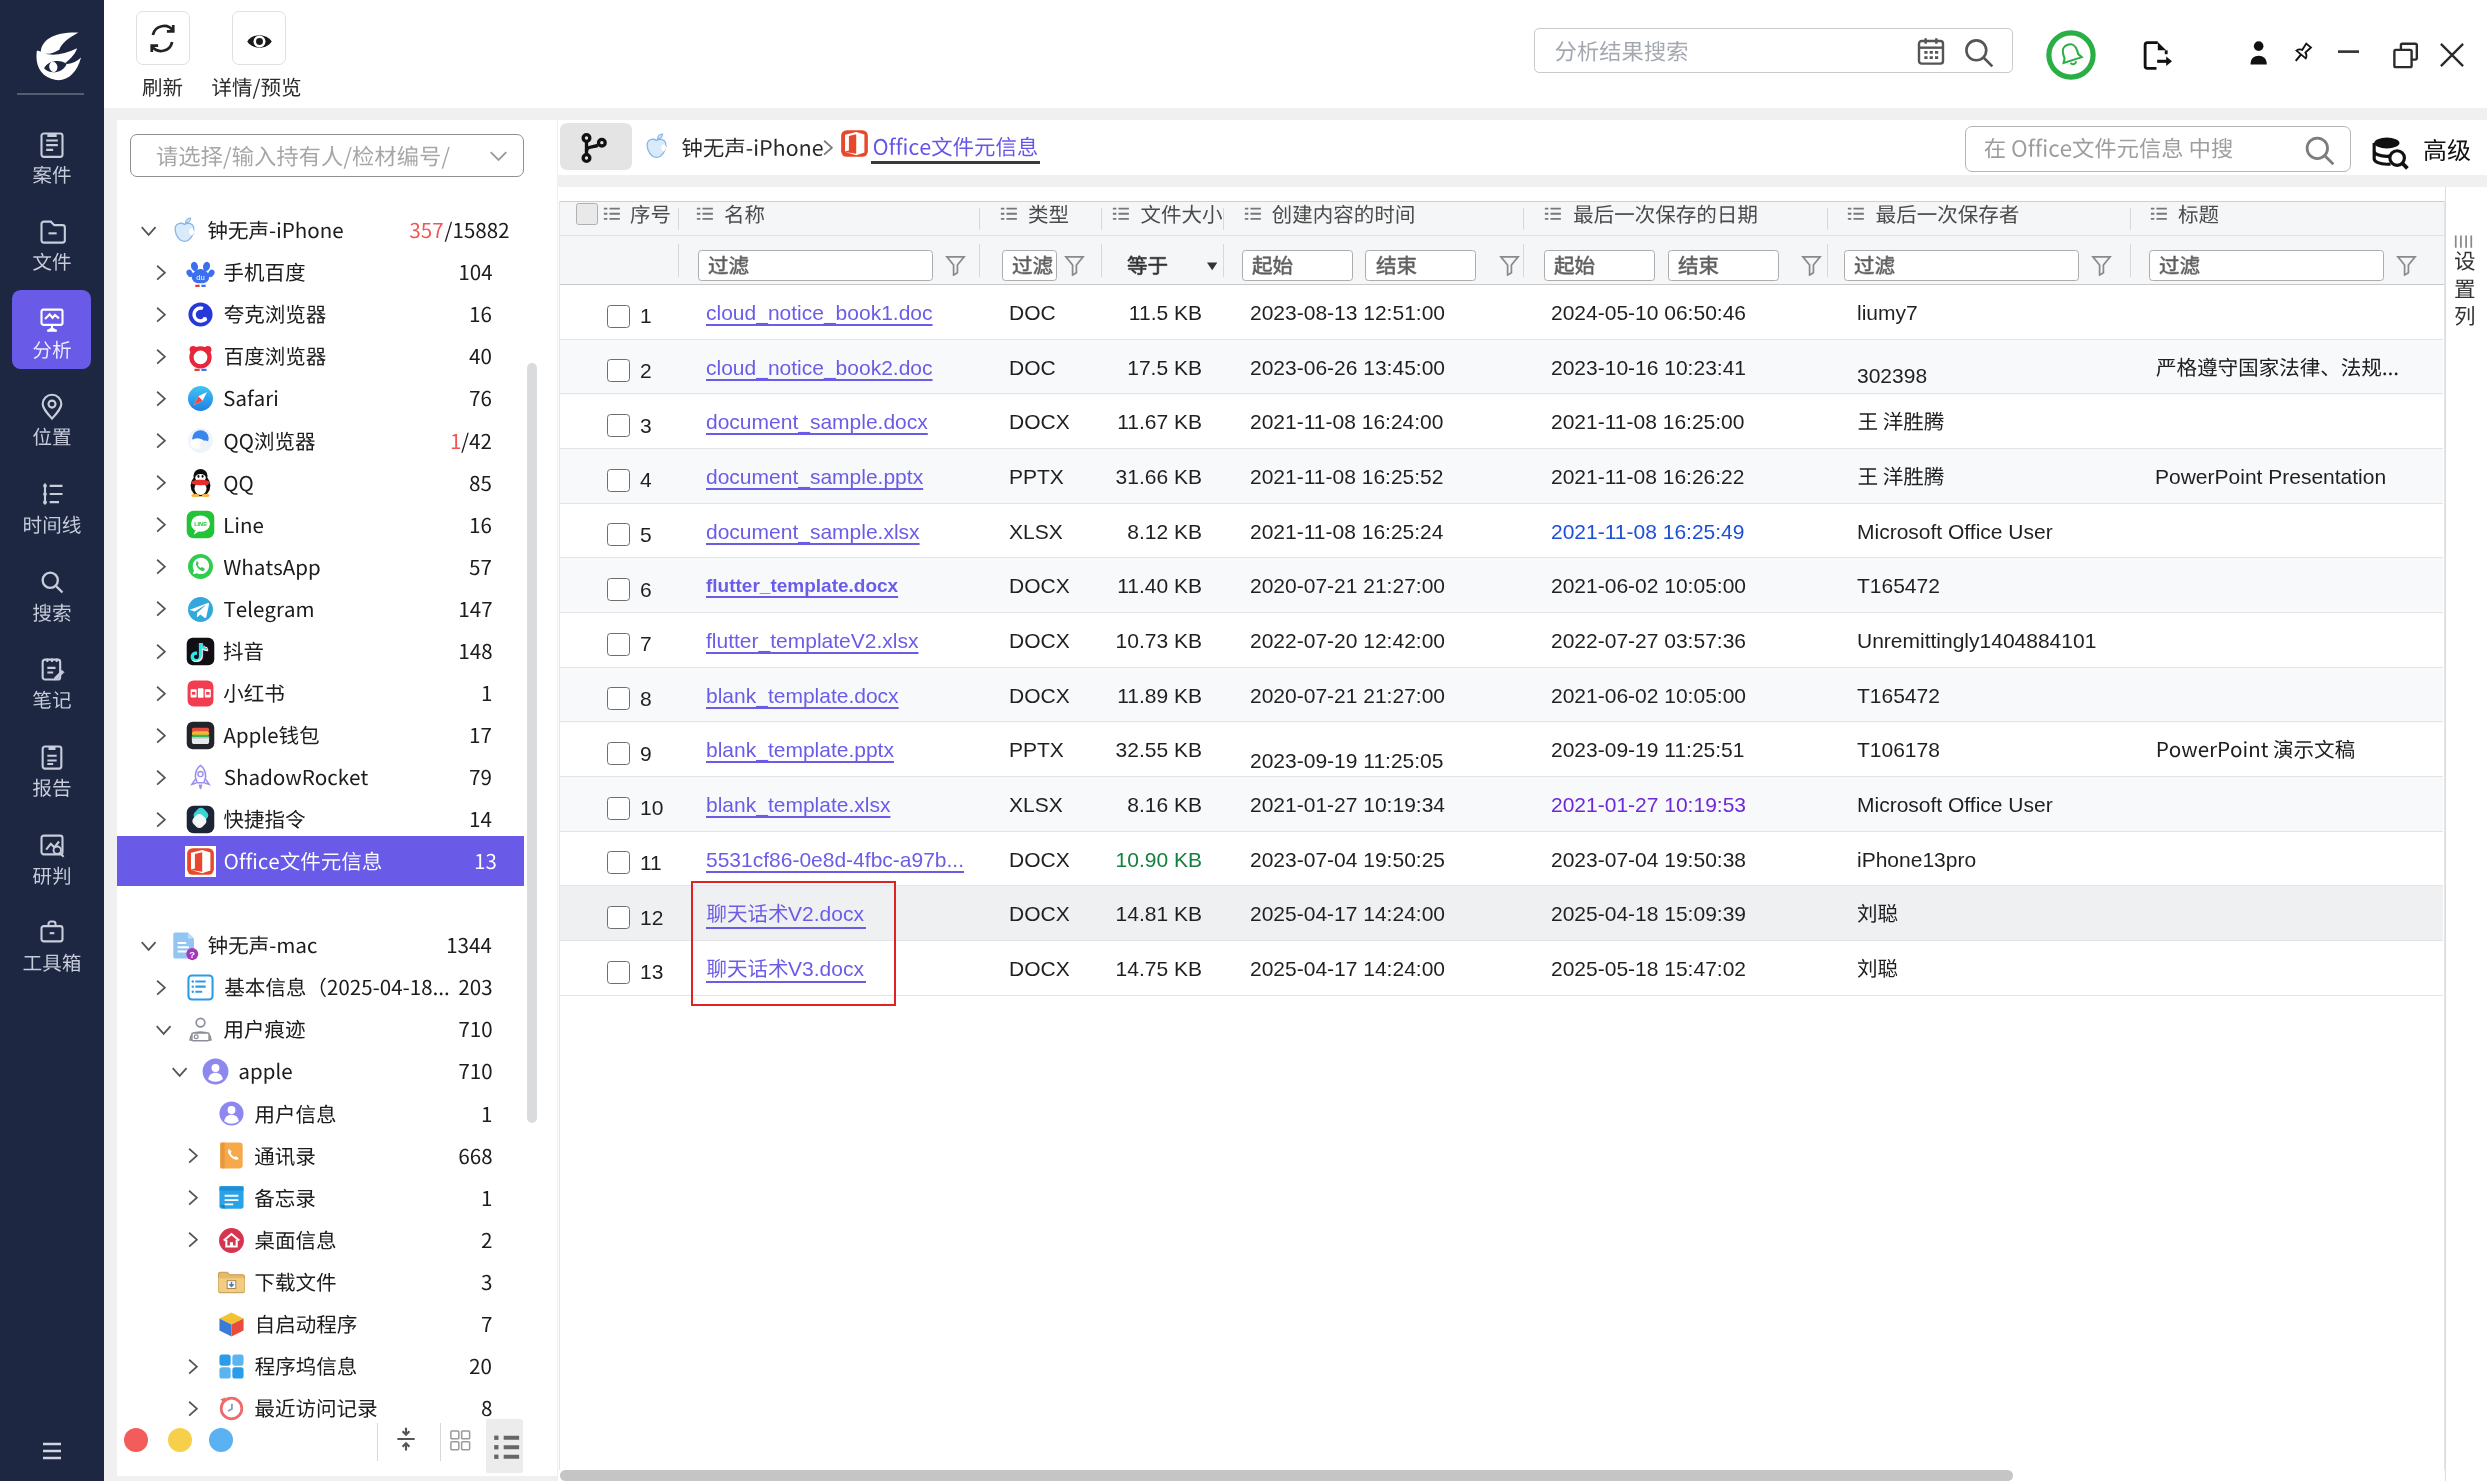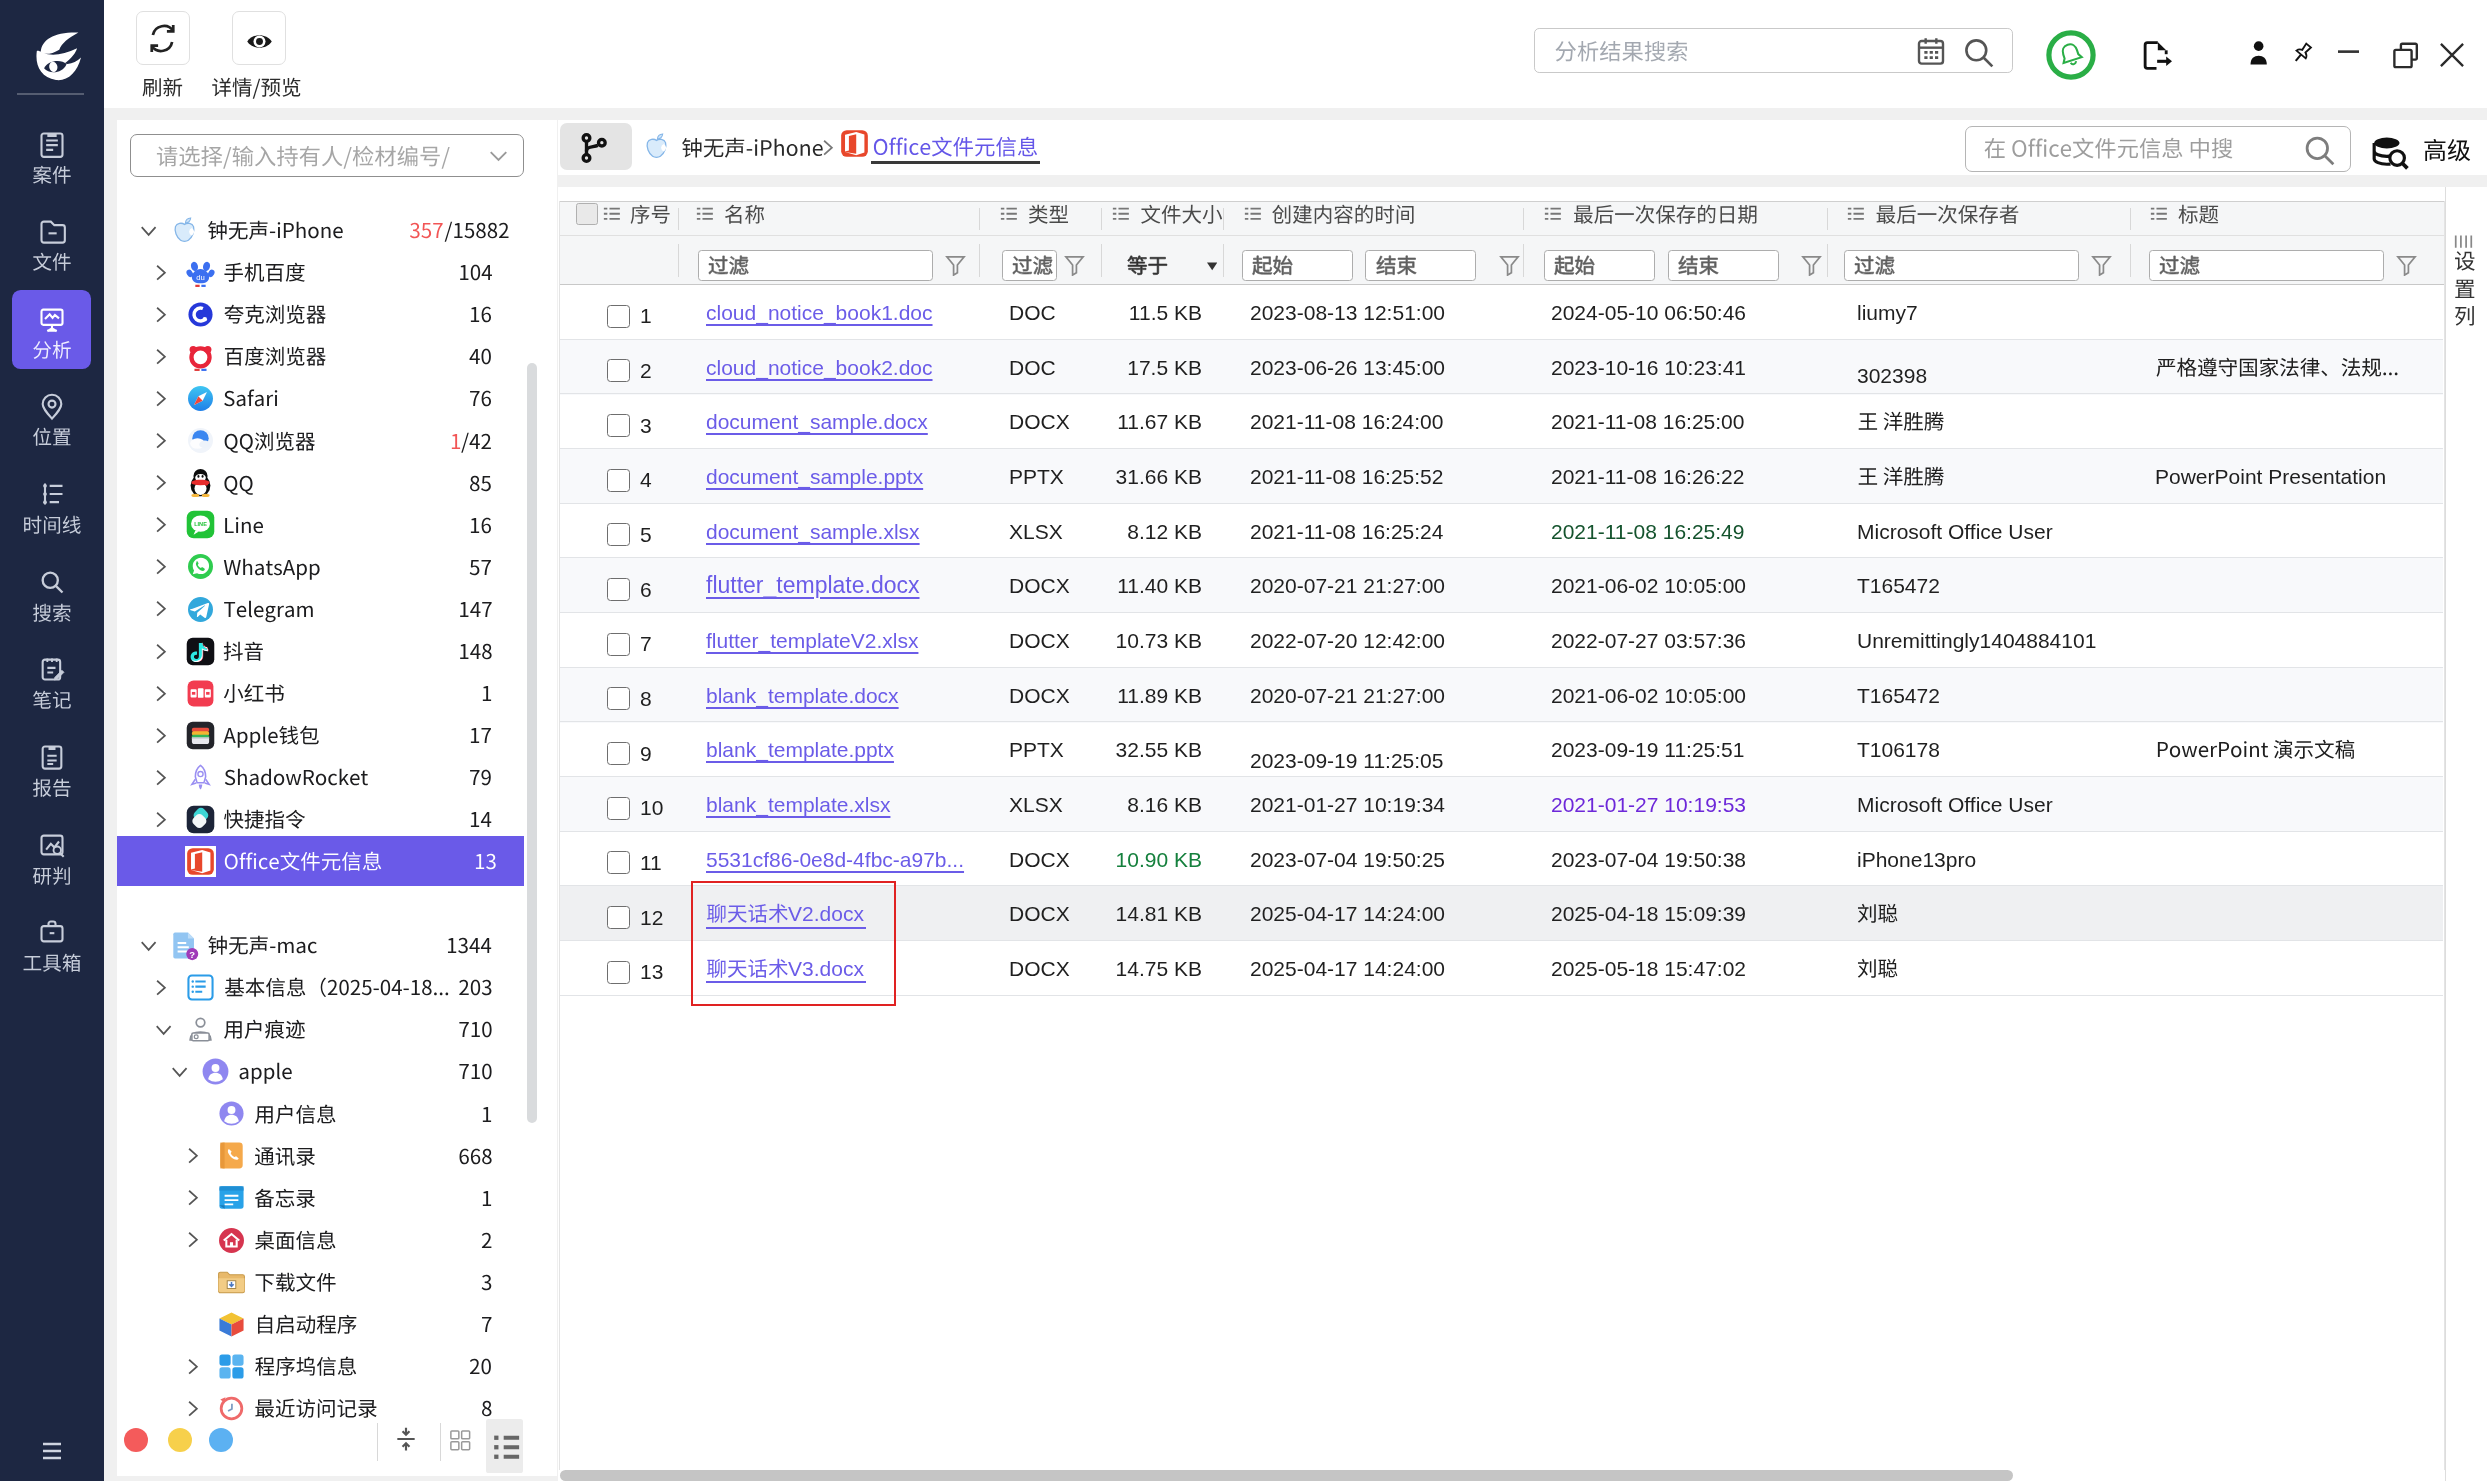--- a/index.html
+++ b/index.html
@@ -1536,27 +1536,27 @@
     </g>
   </svg>
 <div style="position:absolute;white-space:nowrap;font-size:21px;color:#1f1f1f;font-weight:400;line-height:25px;left:2155px;top:464px;">PowerPoint Presentation</div>
 <div style="position:absolute;left:560px;top:557px;width:1883px;height:0.9px;background:#e2e4e7"></div>
 <div style="position:absolute;left:607px;top:523px;width:23px;height:23px;background:#fff;border:1.7px solid #6e6e6e;border-radius:3.5px"></div>
 <div style="position:absolute;white-space:nowrap;font-size:21px;color:#1f1f1f;font-weight:400;line-height:25px;left:640px;top:522px;">5</div>
 <div style="position:absolute;white-space:nowrap;font-size:21px;color:#6b5ce8;font-weight:400;line-height:25px;left:706px;top:519px;"><span style="text-decoration:underline;text-underline-offset:4.3px;text-decoration-thickness:1.7px">document_sample.xlsx</span></div>
 <div style="position:absolute;white-space:nowrap;font-size:21px;color:#1f1f1f;font-weight:400;line-height:25px;left:1009px;top:519px;">XLSX</div>
 <div style="position:absolute;white-space:nowrap;font-size:21px;color:#1f1f1f;font-weight:400;line-height:25px;right:1285px;top:519px;">8.12 KB</div>
 <div style="position:absolute;white-space:nowrap;font-size:21px;color:#1f1f1f;font-weight:400;line-height:25px;left:1250px;top:519px;">2021-11-08 16:25:24</div>
-<div style="position:absolute;white-space:nowrap;font-size:21px;color:#14532d;font-weight:400;line-height:25px;left:1551px;top:519px;">2021-11-08 16:25:49</div>
+<div style="position:absolute;white-space:nowrap;font-size:21px;color:#1d4ed8;font-weight:400;line-height:25px;left:1551px;top:519px;">2021-11-08 16:25:49</div>
 <div style="position:absolute;white-space:nowrap;font-size:21px;color:#1f1f1f;font-weight:400;line-height:25px;left:1857px;top:519px;">Microsoft Office User</div>
 <div style="position:absolute;left:560px;top:558px;width:1883px;height:55px;background:#f8f9fb"></div>
 <div style="position:absolute;left:560px;top:612px;width:1883px;height:0.9px;background:#e2e4e7"></div>
 <div style="position:absolute;left:607px;top:578px;width:23px;height:23px;background:#fff;border:1.7px solid #6e6e6e;border-radius:3.5px"></div>
 <div style="position:absolute;white-space:nowrap;font-size:21px;color:#1f1f1f;font-weight:400;line-height:25px;left:640px;top:577px;">6</div>
-<div style="position:absolute;white-space:nowrap;font-size:23px;color:#6b5ce8;font-weight:400;line-height:25px;left:706px;top:573px;"><span style="text-decoration:underline;text-underline-offset:4.3px;text-decoration-thickness:1.7px">flutter_template.docx</span></div>
+<div style="position:absolute;white-space:nowrap;font-size:19px;color:#6b5ce8;font-weight:700;line-height:25px;left:706px;top:573px;"><span style="text-decoration:underline;text-underline-offset:4.3px;text-decoration-thickness:1.7px">flutter_template.docx</span></div>
 <div style="position:absolute;white-space:nowrap;font-size:21px;color:#1f1f1f;font-weight:400;line-height:25px;left:1009px;top:573px;">DOCX</div>
 <div style="position:absolute;white-space:nowrap;font-size:21px;color:#1f1f1f;font-weight:400;line-height:25px;right:1285px;top:573px;">11.40 KB</div>
 <div style="position:absolute;white-space:nowrap;font-size:21px;color:#1f1f1f;font-weight:400;line-height:25px;left:1250px;top:573px;">2020-07-21 21:27:00</div>
 <div style="position:absolute;white-space:nowrap;font-size:21px;color:#1f1f1f;font-weight:400;line-height:25px;left:1551px;top:573px;">2021-06-02 10:05:00</div>
 <div style="position:absolute;white-space:nowrap;font-size:21px;color:#1f1f1f;font-weight:400;line-height:25px;left:1857px;top:573px;">T165472</div>
 <div style="position:absolute;left:560px;top:667px;width:1883px;height:0.9px;background:#e2e4e7"></div>
 <div style="position:absolute;left:607px;top:633px;width:23px;height:23px;background:#fff;border:1.7px solid #6e6e6e;border-radius:3.5px"></div>
 <div style="position:absolute;white-space:nowrap;font-size:21px;color:#1f1f1f;font-weight:400;line-height:25px;left:640px;top:631px;">7</div>
 <div style="position:absolute;white-space:nowrap;font-size:21px;color:#6b5ce8;font-weight:400;line-height:25px;left:706px;top:628px;"><span style="text-decoration:underline;text-underline-offset:4.3px;text-decoration-thickness:1.7px">flutter_templateV2.xlsx</span></div>
 <div style="position:absolute;white-space:nowrap;font-size:21px;color:#1f1f1f;font-weight:400;line-height:25px;left:1009px;top:628px;">DOCX</div>

